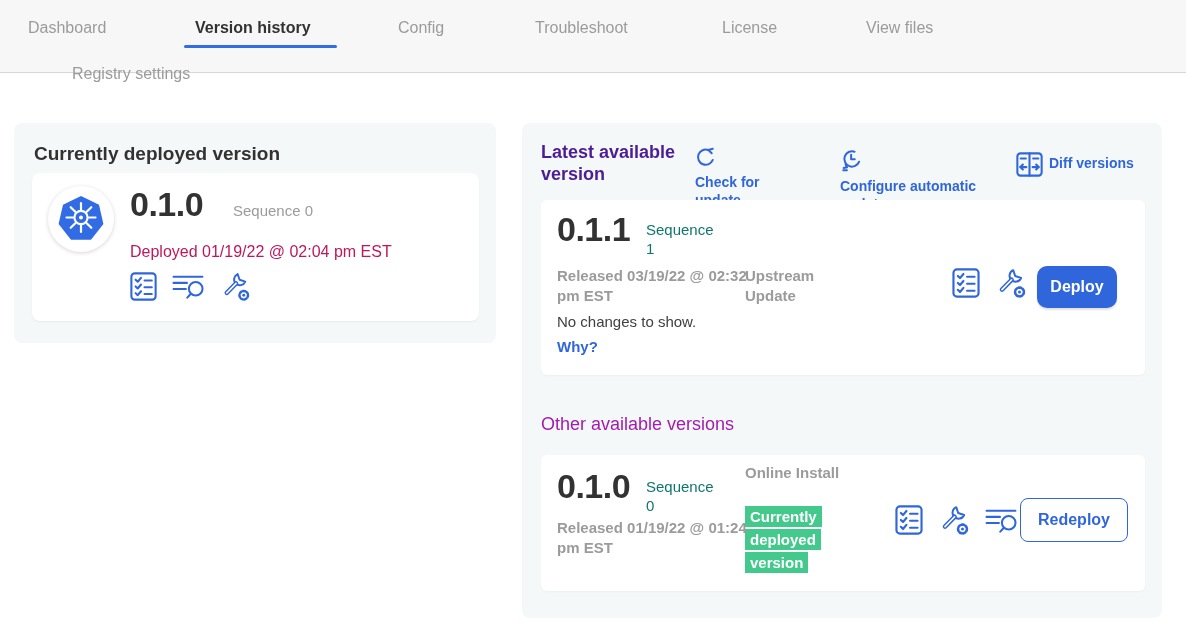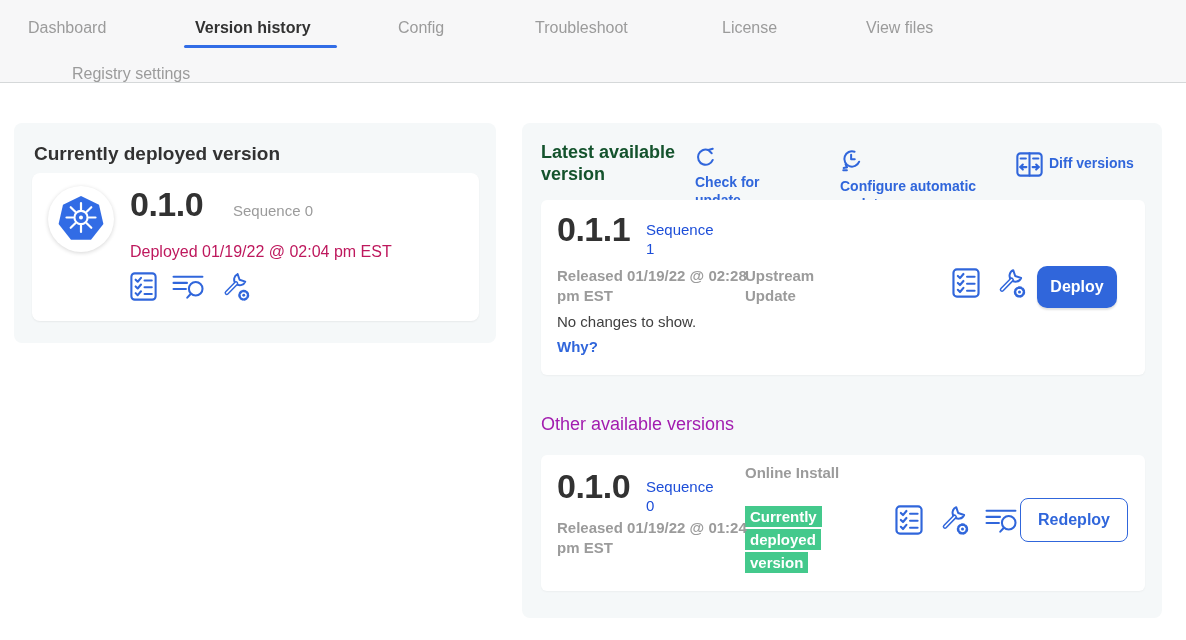--- a/index.html
+++ b/index.html
@@ -1,50 +1,50 @@
 <!DOCTYPE html>
 <html><head>
 <meta charset="utf-8">
 <style>
   * { margin:0; padding:0; box-sizing:border-box; }
   html,body { width:1186px; height:640px; background:#ffffff; font-family:"Liberation Sans", sans-serif; }
   #screen { position:relative; width:1186px; height:640px; overflow:hidden; background:#ffffff; }
 
   
-  #nav { position:absolute; top:0; left:0; width:1186px; height:83px; background:#f7f7f8; border-bottom:1px solid #d5d8d9; }
+  #nav { position:absolute; top:0; left:0; width:1186px; height:73px; background:#f7f7f8; border-bottom:1px solid #d5d8d9; }
   .tab { position:absolute; font-size:16px; font-weight:500; color:#9b9b9b; cursor:pointer; white-space:nowrap; }
   .tab.active { color:#323232; font-weight:600; }
   .tab.r1 { top:19px; }
   .tab.r2 { top:65px; }
   #tab-underline { position:absolute; left:184px; top:45px; width:153px; height:3px; background:#326de6; border-radius:2px; }
 
   
   #current-card { position:absolute; left:14px; top:123px; width:482px; height:220px; background:#f5f8f9; border-radius:8px; }
   #current-title { position:absolute; left:20px; top:20px; font-size:19px; font-weight:700; color:#323232; }
   #current-inner { position:absolute; left:18px; top:50px; width:447px; height:148px; background:#ffffff; border-radius:8px; box-shadow:0 1px 2px rgba(0,0,0,.06); }
   #k8s-badge { position:absolute; left:16px; top:13px; width:66px; height:66px; border-radius:50%; background:#ffffff; box-shadow:0 1px 4px rgba(0,0,0,.16); display:flex; align-items:center; justify-content:center; }
   #current-version { position:absolute; left:98px; top:12px; font-size:34px; font-weight:700; color:#323232; letter-spacing:-.5px; }
   #current-seq { position:absolute; left:201px; top:29px; font-size:15px; color:#9b9b9b; }
   #current-date { position:absolute; left:98px; top:70px; font-size:16px; font-weight:400; color:#be185d; }
   #current-icons { position:absolute; left:98px; top:98px; display:flex; gap:15px; align-items:center; color:#3066db; }
 
   
   #updates-panel { position:absolute; left:522px; top:123px; width:640px; height:495px; background:#f5f8f9; border-radius:8px; }
-  #latest-title { position:absolute; left:19px; top:19px; width:142px; font-size:18px; font-weight:700; color:#14532d; line-height:1.22; }
+  #latest-title { position:absolute; left:19px; top:19px; width:142px; font-size:18px; font-weight:700; color:#4c1d95; line-height:1.22; }
   .hdr-link { position:absolute; display:flex; gap:6px; color:#3066db; font-size:14px; font-weight:700; line-height:1.25; cursor:pointer; align-items:flex-start; }
   #link-check { left:173px; top:23px; width:112px;flex-direction:column; }
   #link-configure { left:318px; top:23px; width:168px;flex-direction:column; }
   #link-diff { left:494px; top:28px; align-items:center; }
   .hdr-link svg { flex:0 0 auto; margin-top:1px; }
 
   .vcard { position:absolute; left:19px; width:604px; background:#ffffff; border-radius:6px; box-shadow:0 1px 2px rgba(0,0,0,.04); }
   #card-latest { top:77px; height:175px; }
   #card-other { top:332px; height:136px; }
   .ver-num { position:absolute; left:16px; font-size:34px; font-weight:700; color:#323232; letter-spacing:-.5px; }
-  .ver-seq { position:absolute; left:105px; width:78px; font-size:15px; color:#1d4ed8; line-height:1.25; }
+  .ver-seq { position:absolute; left:105px; width:78px; font-size:15px; color:#0f766e; line-height:1.25; }
   .ver-released { position:absolute; left:16px; width:192px; font-size:15px; font-weight:600; color:#9b9b9b; line-height:1.3; }
   .ver-source { position:absolute; left:204px; width:100px; font-size:15px; font-weight:600; color:#9b9b9b; line-height:1.3; }
   #latest-changes { position:absolute; left:16px; top:113px; font-size:15px; color:#404040; }
   #latest-why { position:absolute; left:16px; top:138px; font-size:15px; font-weight:700; color:#3066db; cursor:pointer; }
   .card-icons { position:absolute; display:flex; gap:15px; align-items:center; color:#3066db; }
   #latest-icons { left:411px; top:67px; }
   #other-icons { left:354px; top:49px; }
   #deploy-btn { position:absolute; left:496px; top:66px; width:80px; height:42px; background:#3066db; color:#ffffff; font-family:inherit; font-size:16px; font-weight:700; border:none; border-radius:10px; cursor:pointer; box-shadow:0 2px 2px rgba(0,0,0,.12); }
   #redeploy-btn { position:absolute; left:479px; top:43px; width:108px; height:44px; background:#ffffff; color:#3066db; font-family:inherit; font-size:16px; font-weight:700; border:1.5px solid #3066db; border-radius:8px; cursor:pointer; }
   #other-title { position:absolute; left:19px; top:291px; font-size:18px; font-weight:500; color:#a21caf; }
@@ -175,21 +175,21 @@
     <div id="link-diff" class="hdr-link">
       <svg class="ic" width="27" height="25" viewBox="0 0 26 24">
           <use href="#sym-diff"></use>
         </svg>
       <span>Diff versions</span>
     </div>
 
     <div id="card-latest" class="vcard">
       <div class="ver-num" style="top:10px">0.1.1</div>
       <div class="ver-seq" style="top:21px">Sequence 1</div>
-      <div class="ver-released" style="top:66px">Released 01/19/22 @ 02:28 pm EST</div>
+      <div class="ver-released" style="top:66px">Released 03/19/22 @ 02:32 pm EST</div>
       <div class="ver-source" style="top:66px">Upstream Update</div>
       <div id="latest-changes">No changes to show.</div>
       <div id="latest-why">Why?</div>
       <div id="latest-icons" class="card-icons">
         <svg class="ic clickable" width="28" height="30" viewBox="0 0 26 28">
             <use href="#sym-checklist"></use>
           </svg>
         <svg class="ic clickable" width="32" height="32" viewBox="0 0 32 32">
             <use href="#sym-config"></use>
           </svg>

